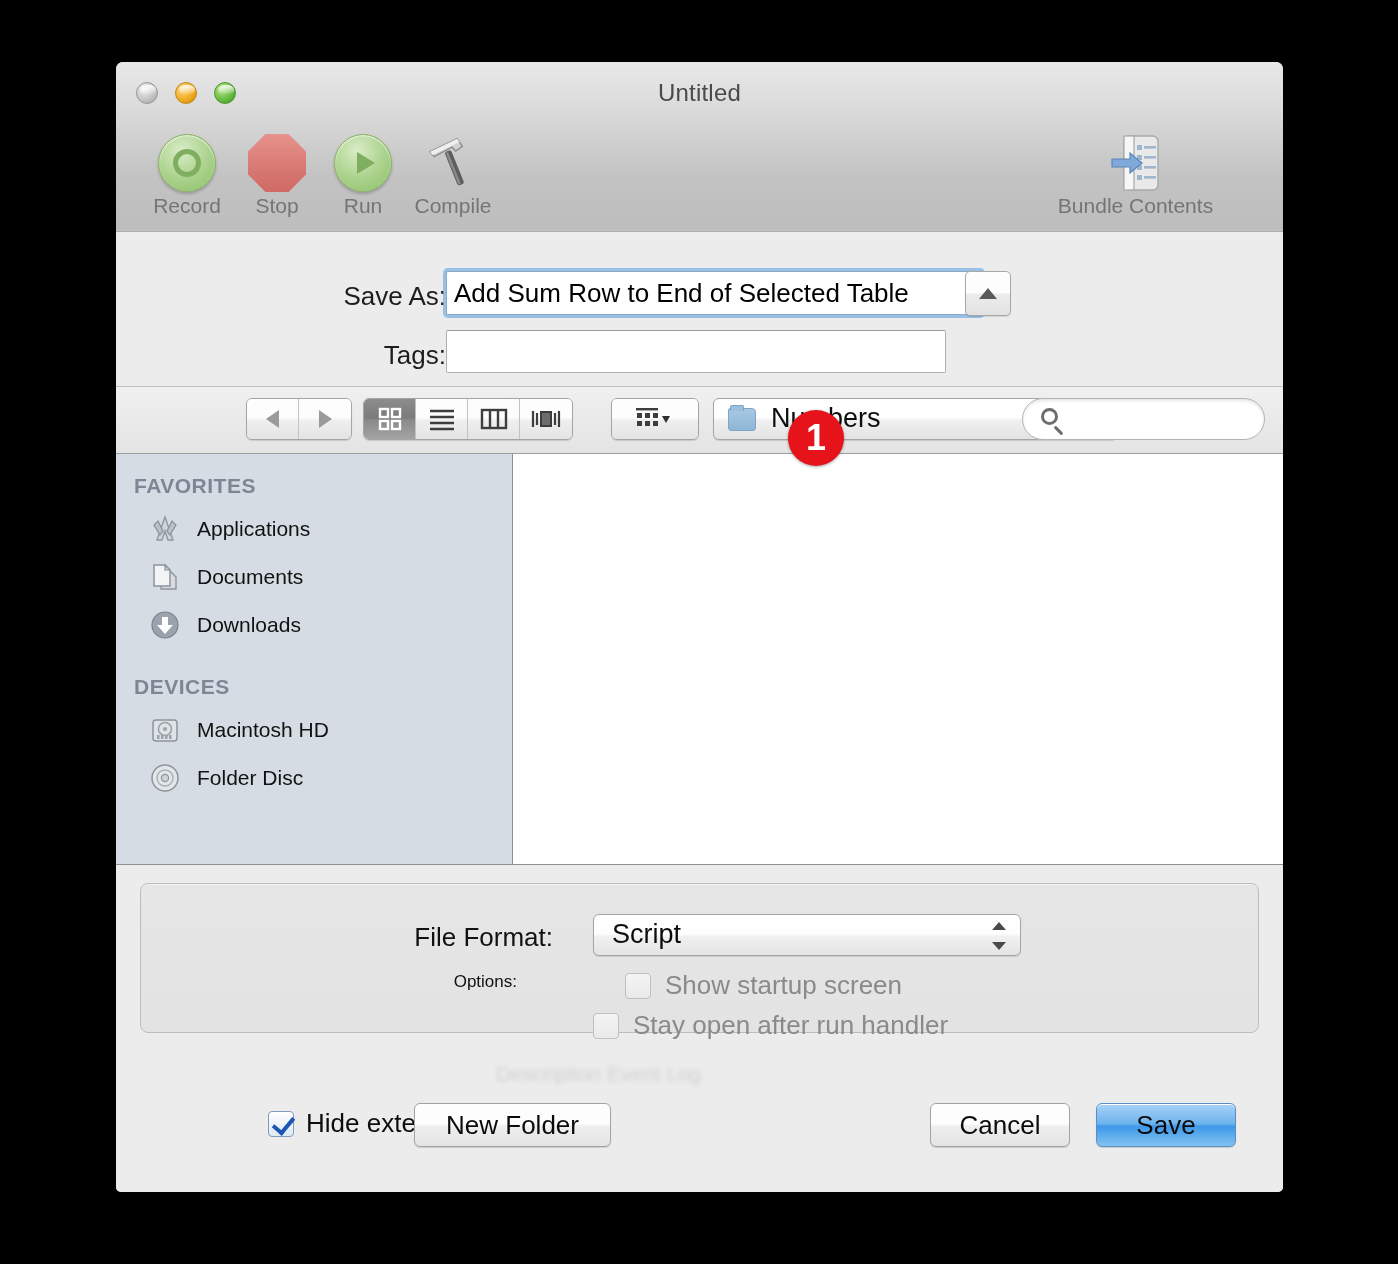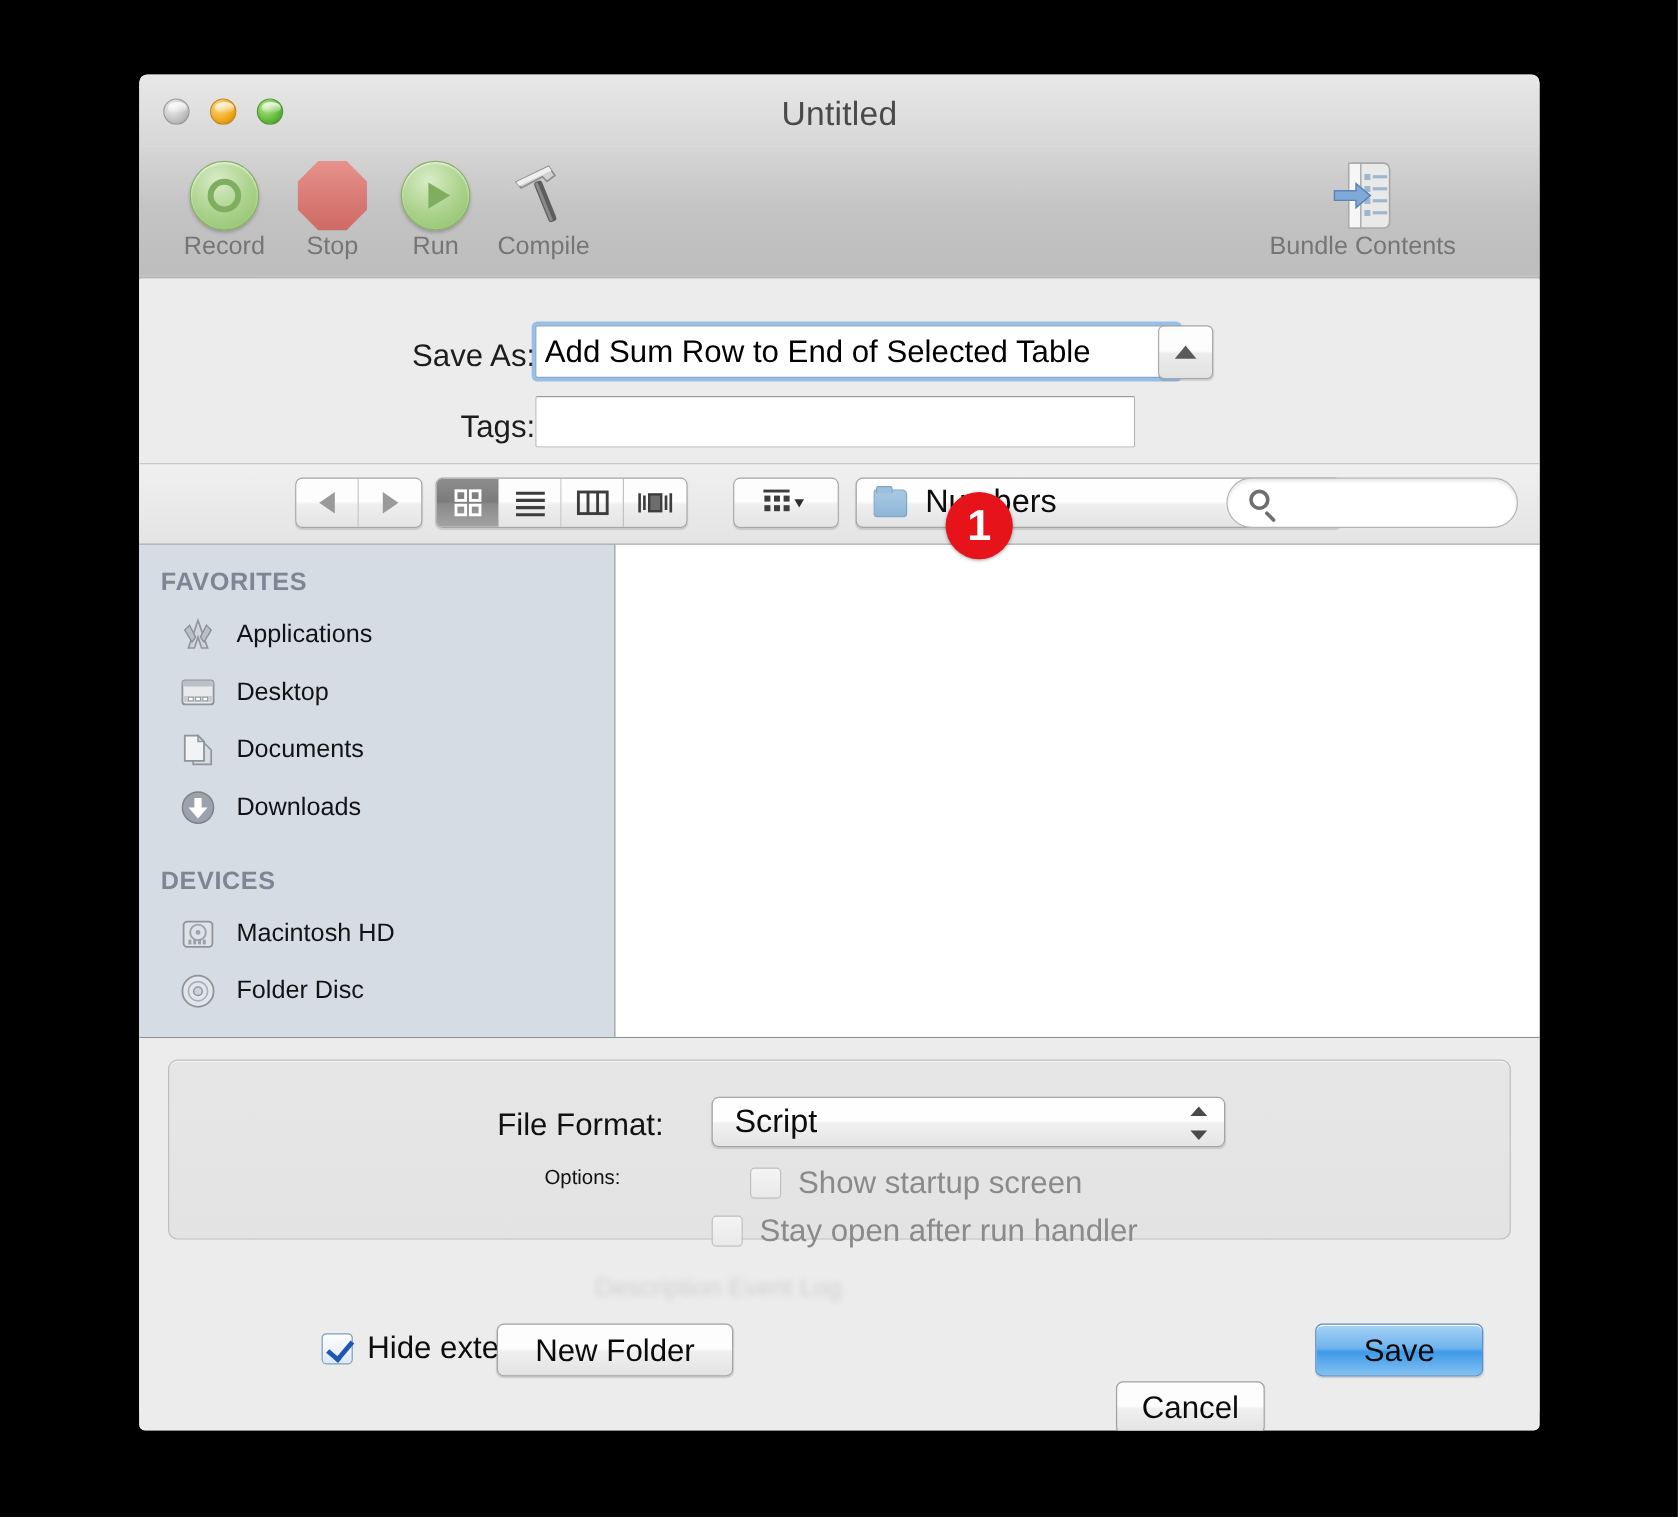--- a/index.html
+++ b/index.html
@@ -24,21 +24,21 @@
   
   #titlebar {
     position: relative;
     height: 60px;
     background: linear-gradient(to bottom, #e8e8e8 0%, #d7d7d7 100%);
     border-bottom: none;
   }
   #title {
     position: absolute; left: 0; right: 0; top: 17px;
     text-align: center;
-    font-size: 28px; color: #4a4a4a;
+    font-size: 24px; color: #4a4a4a;
     letter-spacing: 0.2px;
   }
   .traffic {
     position: absolute; top: 20px;
     width: 22px; height: 22px; border-radius: 50%;
   }
   .traffic::after {
     content: ""; position: absolute;
     left: 3px; top: 2px; width: 16px; height: 9px;
     border-radius: 50% 50% 40% 40%;
@@ -352,21 +352,21 @@
     position: absolute; top: 26px;
     height: 44px;
     border-radius: 6px;
     border: 1px solid #a3a3a3;
     background: linear-gradient(to bottom, #fdfdfd 0%, #fdfdfd 47%, #efefef 53%, #e3e3e3 100%);
     box-shadow: 0 1px 1px rgba(0,0,0,0.14), inset 0 1px 0 #fff;
     font-size: 26px; color: #0b0b0b;
     display: flex; align-items: center; justify-content: center;
   }
   #btn-newfolder { left: 298px; width: 197px; }
-  #btn-cancel    { left: 814px; width: 124px; margin-top: 48px; }
+  #btn-cancel    { left: 814px; width: 140px; }
   #btn-save {
     left: 980px; width: 140px;
     border: 1px solid #5a8fc4;
     background: linear-gradient(to bottom, #a8d2f6 0%, #6fb4ee 46%, #3e99e8 54%, #83c2f2 100%);
     color: #0a0a0a;
   }
 </style>
 </head>
 <body>
 
@@ -553,35 +553,20 @@
           <span class="sb-icon">
             <svg width="32" height="32" viewBox="0 0 32 32">
               <path d="M16 4 L24 27 L19 27 L16 18 L13 27 L8 27 Z" fill="#cfd5db" stroke="#90979e" stroke-width="1.4"></path>
               <path d="M9 8 L14 18 L11 22 L5 12 Z" fill="#b9c0c7" stroke="#8a9199" stroke-width="1.2"></path>
               <path d="M23 8 L18 18 L21 22 L27 12 Z" fill="#b9c0c7" stroke="#8a9199" stroke-width="1.2"></path>
             </svg>
           </span>
           <span>Applications</span>
         </div>
 
-        <div class="sb-item">
-          <span class="sb-icon">
-            <svg width="32" height="32" viewBox="0 0 32 32">
-              <rect x="3" y="6" width="26" height="20" rx="2.5" fill="#e8eaec" stroke="#8d949b" stroke-width="1.5"></rect>
-              <rect x="3" y="6" width="26" height="5" rx="2.5" fill="#b9c0c7"></rect>
-              <path d="M4 19 L28 19 L28 24 L4 24 Z" fill="#c9ced4"></path>
-              <g fill="#ffffff" stroke="#8d949b" stroke-width="0.8">
-                <rect x="8" y="20" width="4" height="3"></rect>
-                  <rect x="14" y="20" width="4" height="3"></rect>
-                  <rect x="20" y="20" width="4" height="3"></rect>
-              </g>
-            </svg>
-          </span>
-          <span>Desktop</span>
-        </div>
 
         <div class="sb-item">
           <span class="sb-icon">
             <svg width="32" height="32" viewBox="0 0 32 32">
               <path d="M12 11 L22 11 L27 16 L27 28 L12 28 Z" fill="#d8dce0" stroke="#8d949b" stroke-width="1.4"></path>
               <path d="M5 4 L16 4 L21 9 L21 25 L5 25 Z" fill="#f1f3f4" stroke="#8d949b" stroke-width="1.5"></path>
               <path d="M16 4 L16 9 L21 9 Z" fill="#c8ced4" stroke="#8d949b" stroke-width="1.2"></path>
             </svg>
           </span>
           <span>Documents</span>

